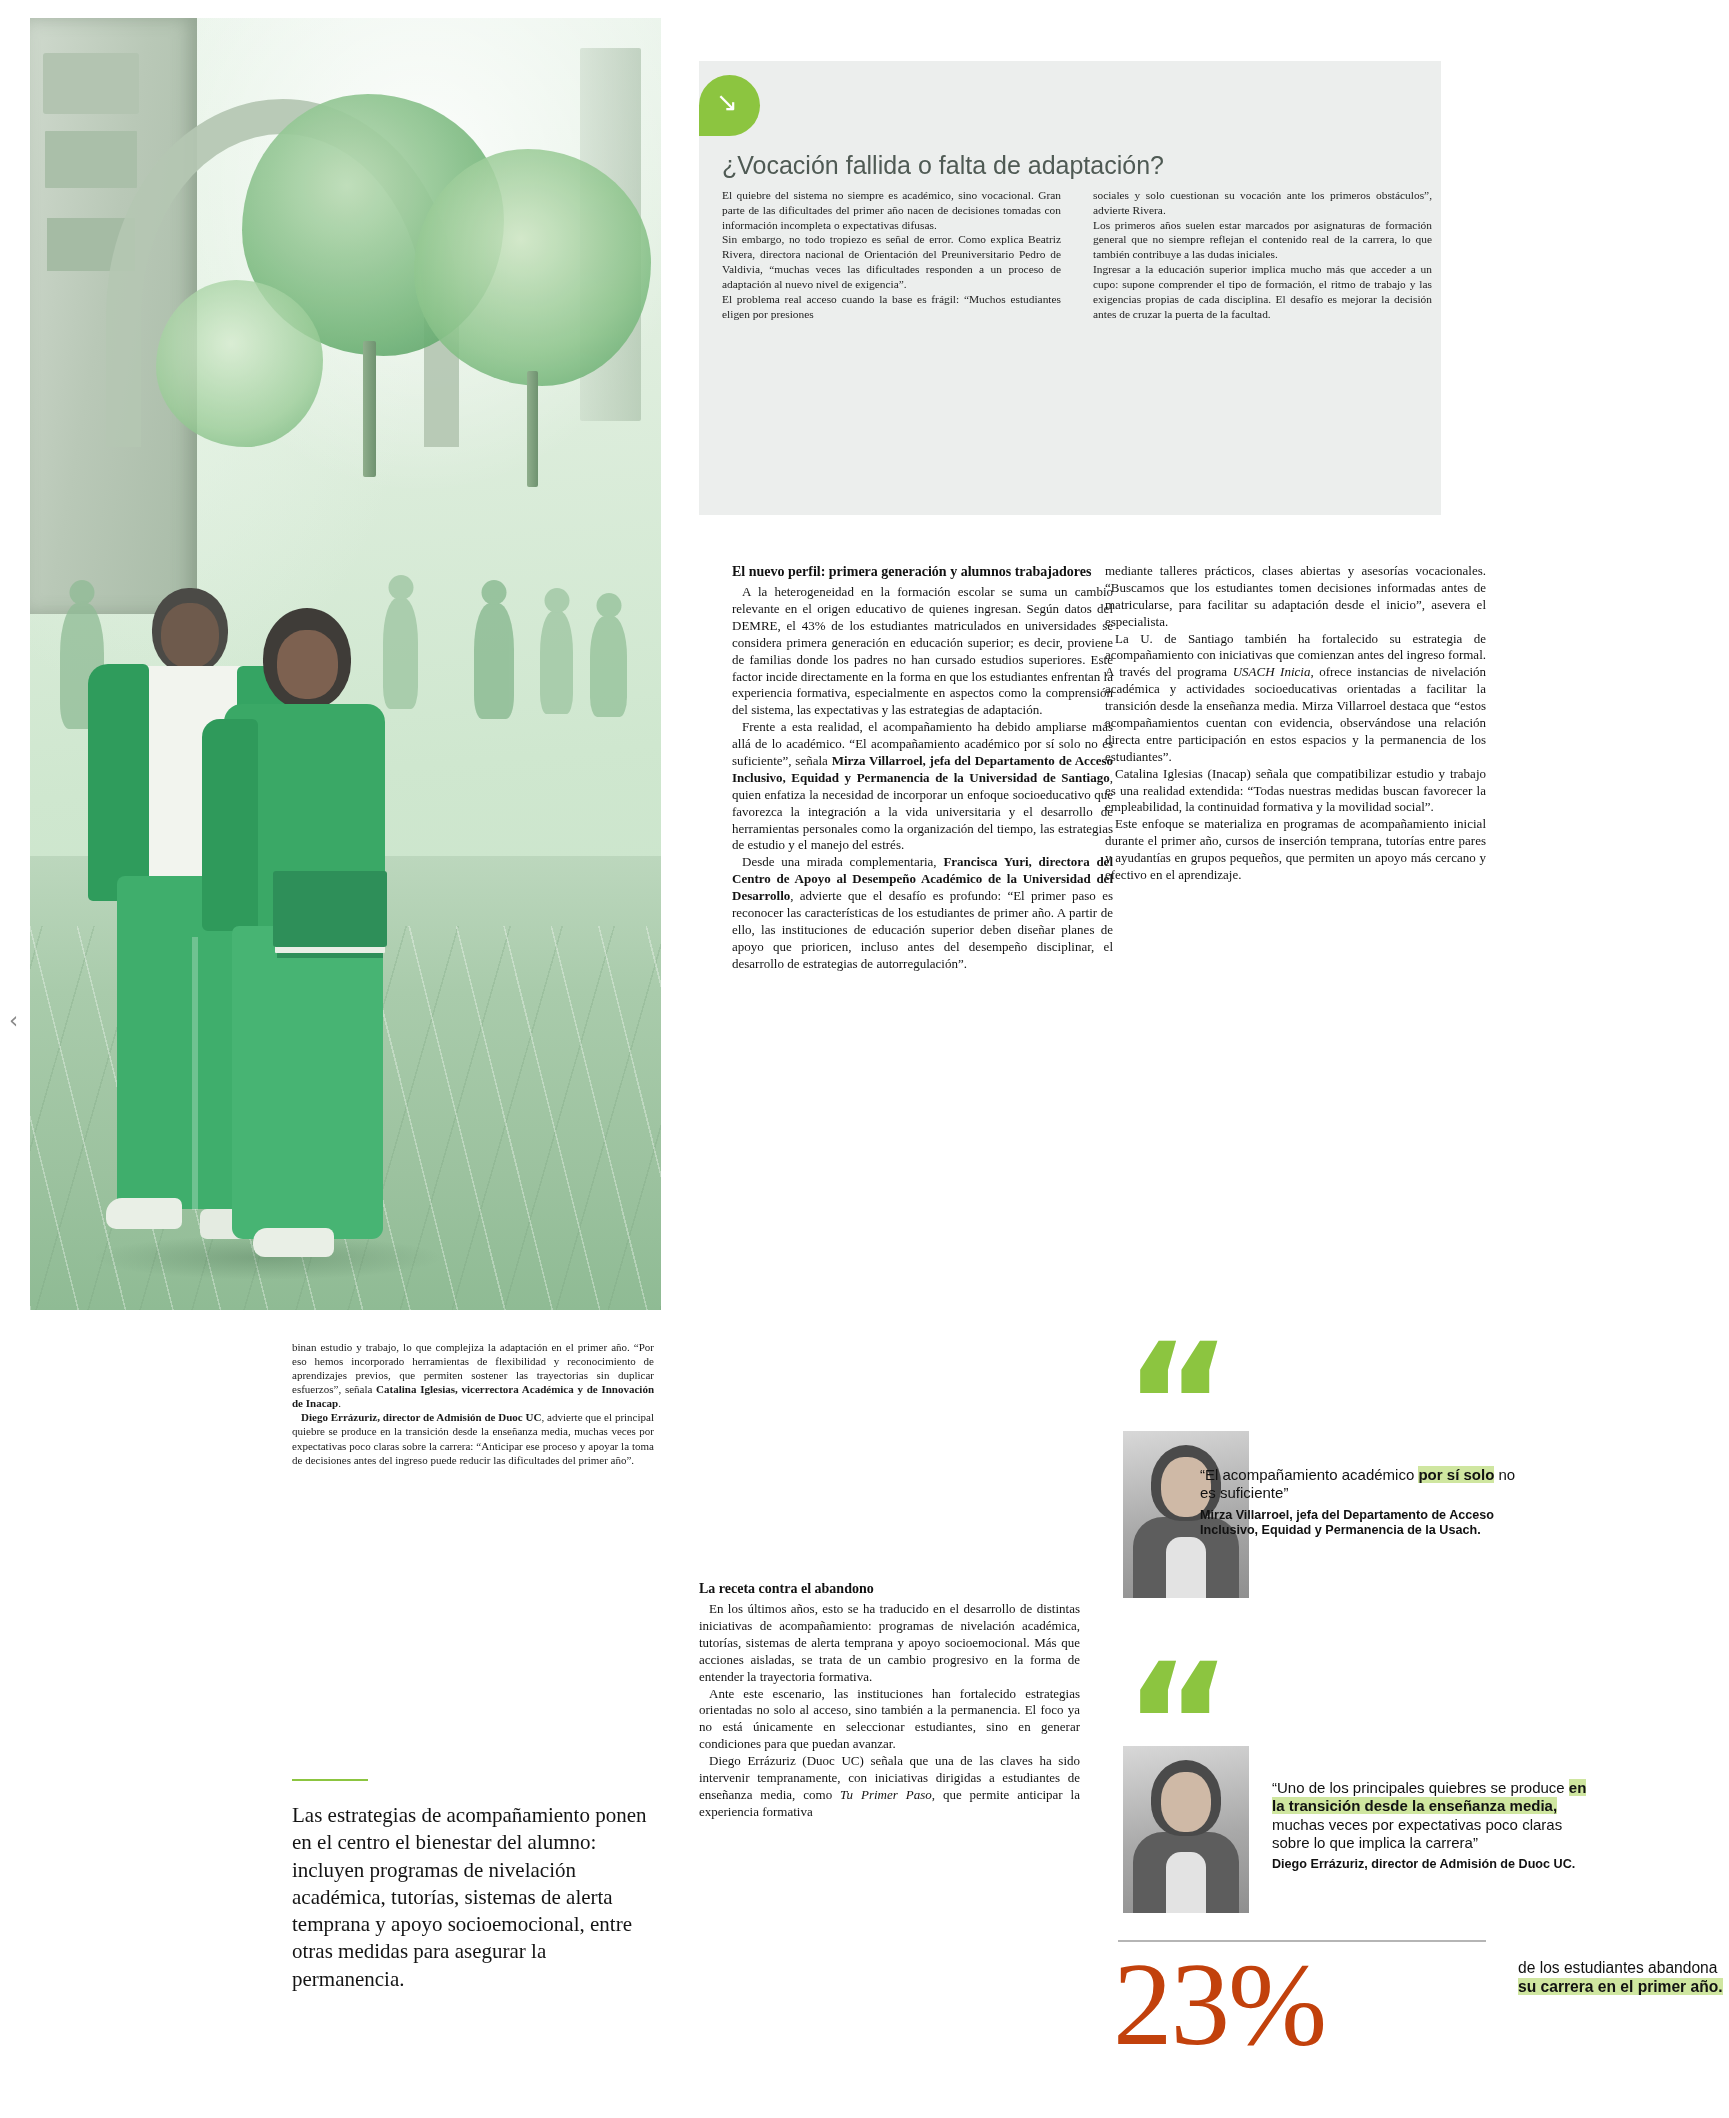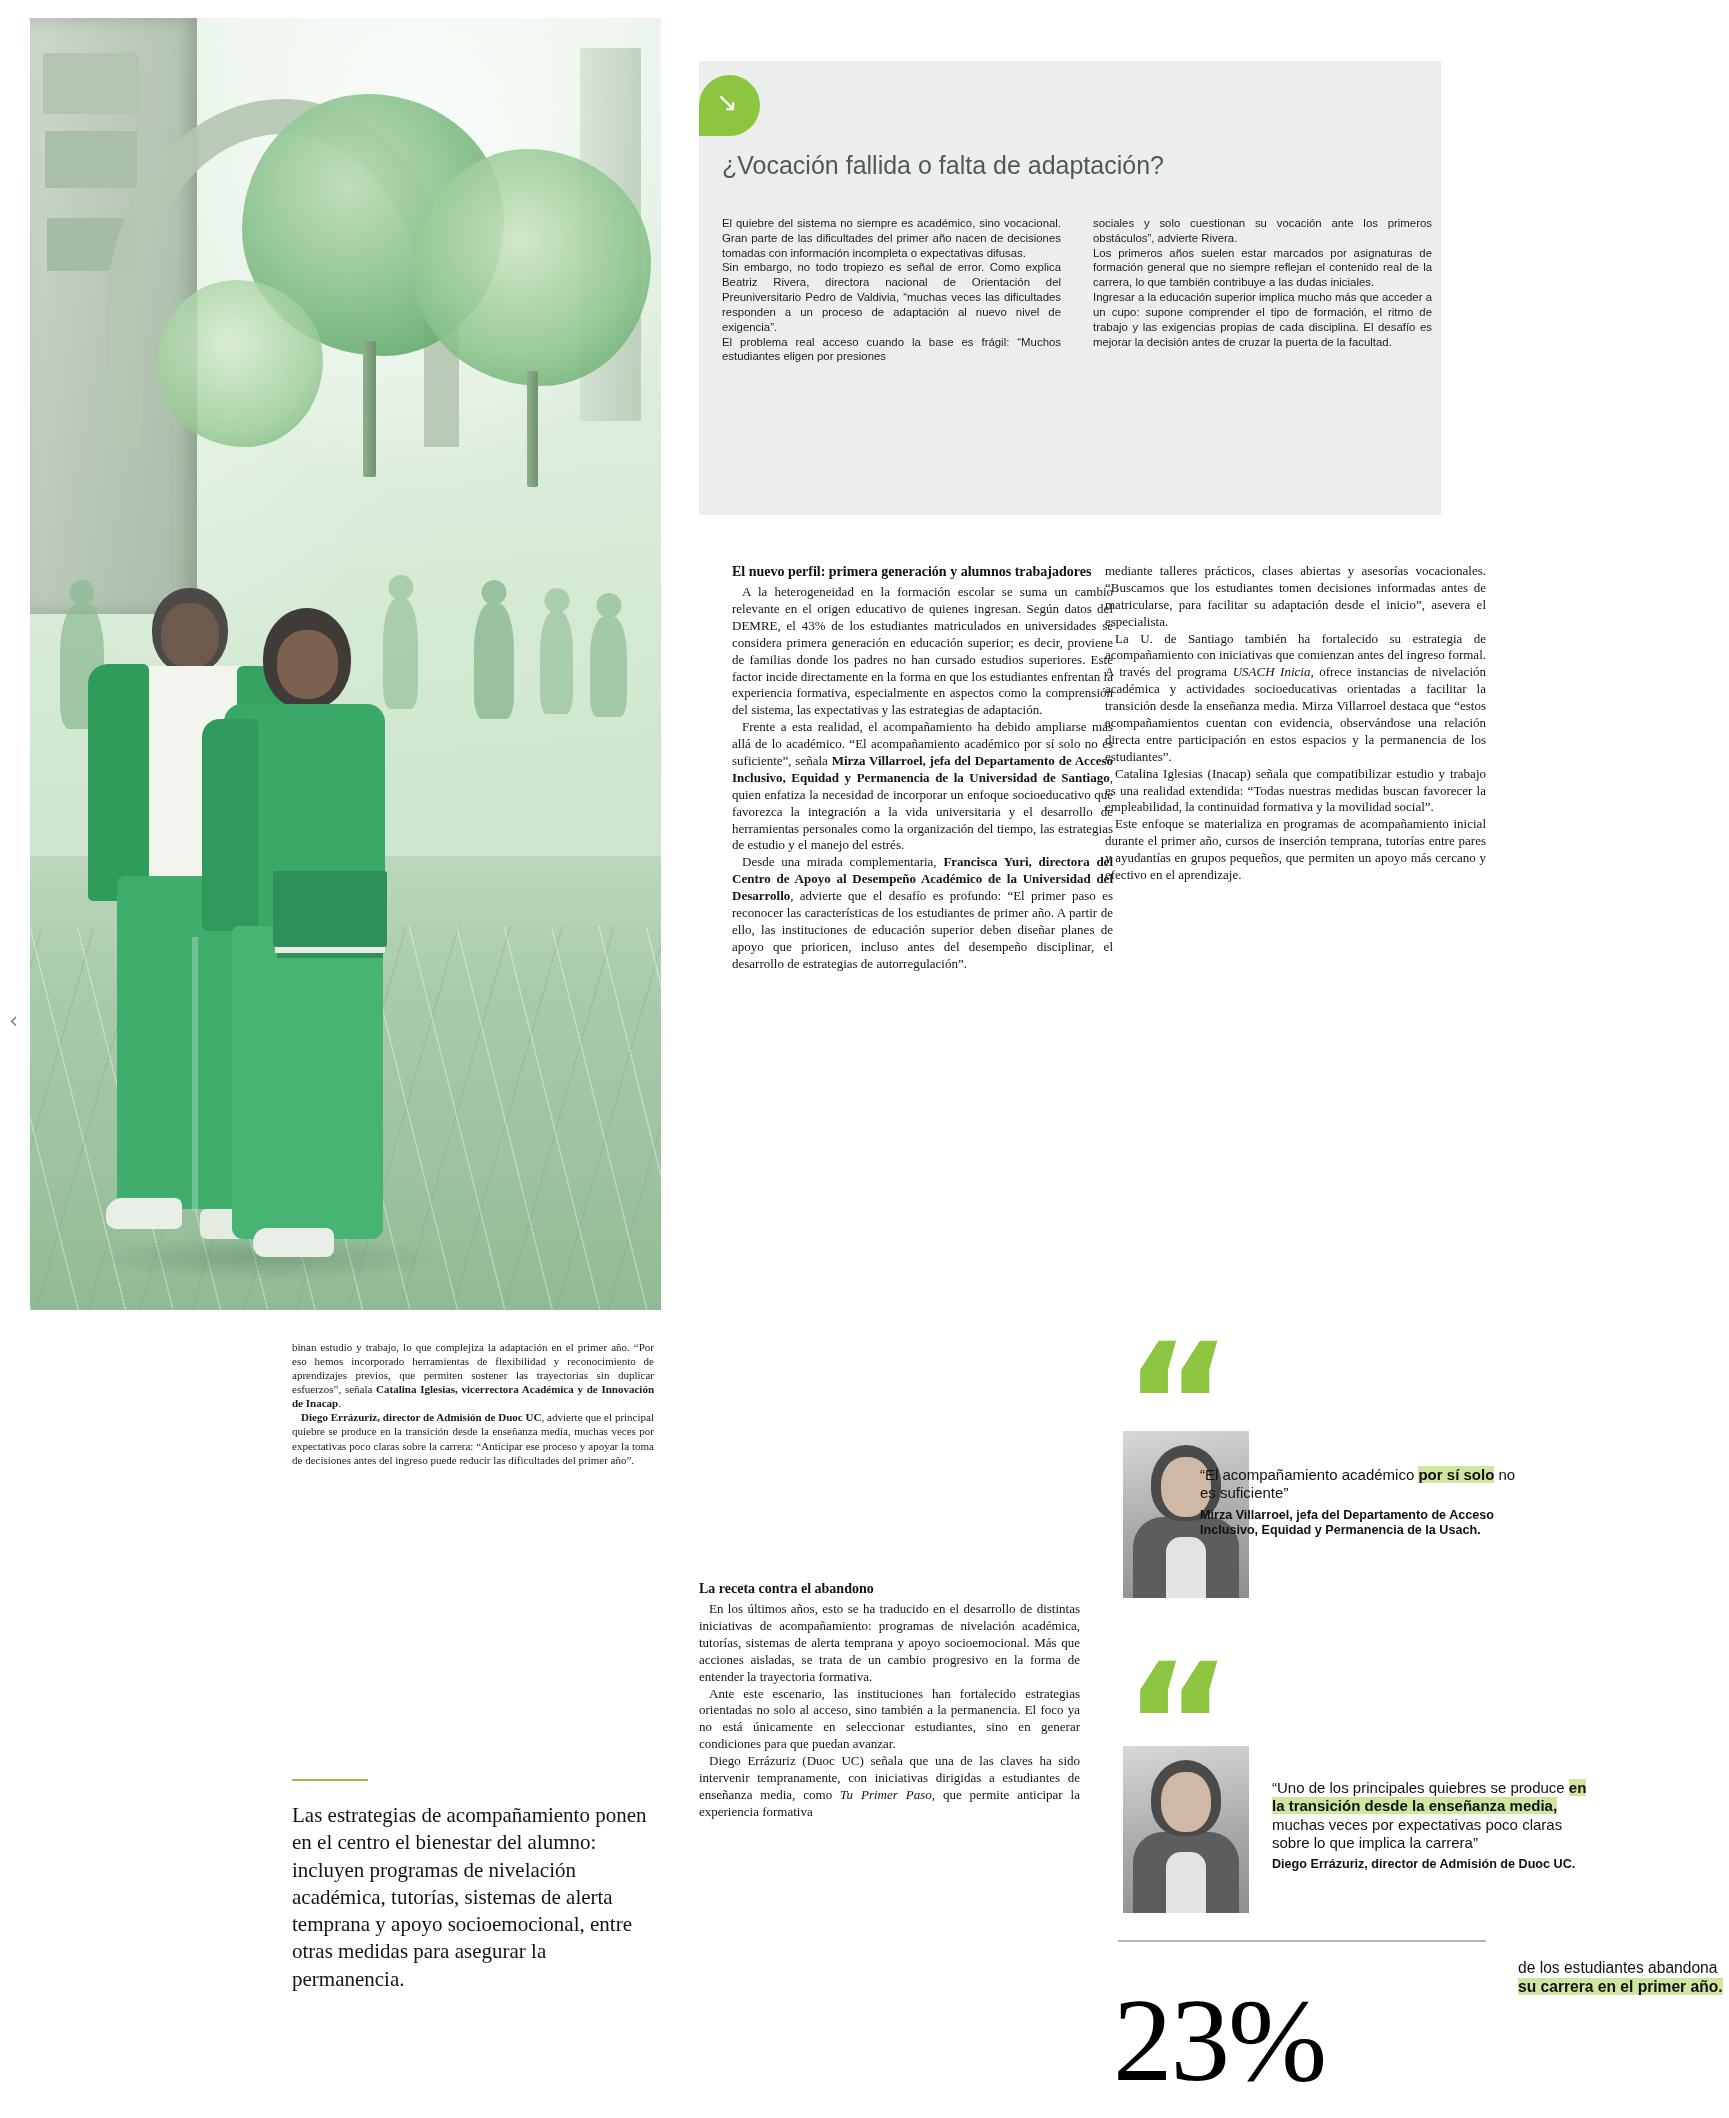--- a/index.html
+++ b/index.html
@@ -214,25 +214,25 @@
     left: 722px;
     top: 151px;
     width: 707px;
     font-size: 25px;
     color: #4f5a54;
     font-family: "Liberation Sans", sans-serif;
     font-weight: normal;
   }
   .gb-col {
     position: absolute;
-    top: 216px;
+    top: 188px;
     width: 339px;
     font-size: 11.4px;
     line-height: 1.30;
-    font-family: Liberation Sans, sans-serif;
+    font-family: Liberation Serif, serif;
     color: #1c1c1c;
     text-align: justify;
   }
   .gb-col.left { left: 722px; }
   .gb-col.right { left: 1093px; }
   .gb-col p { margin: 0; }
 
   
   .subhead {
     font-family: "Liberation Serif", serif;
@@ -314,23 +314,22 @@
     height: 1.5px;
     background: #b5b5b5;
   }
   .stat-number {
     position: absolute;
     left: 1113px;
     top: 1945px;
     font-family: "Liberation Serif", serif;
     font-size: 119px;
     line-height: 1;
-    color: #000000;
+    color: #c2410c;
     letter-spacing: -2px;
-    margin-top: 36px;
   }
   .stat-desc {
     position: absolute;
     left: 1518px;
     top: 1958px;
     width: 212px;
     font-family: "Liberation Sans", sans-serif;
     font-size: 15.6px;
     line-height: 1.22;
     color: #111;

